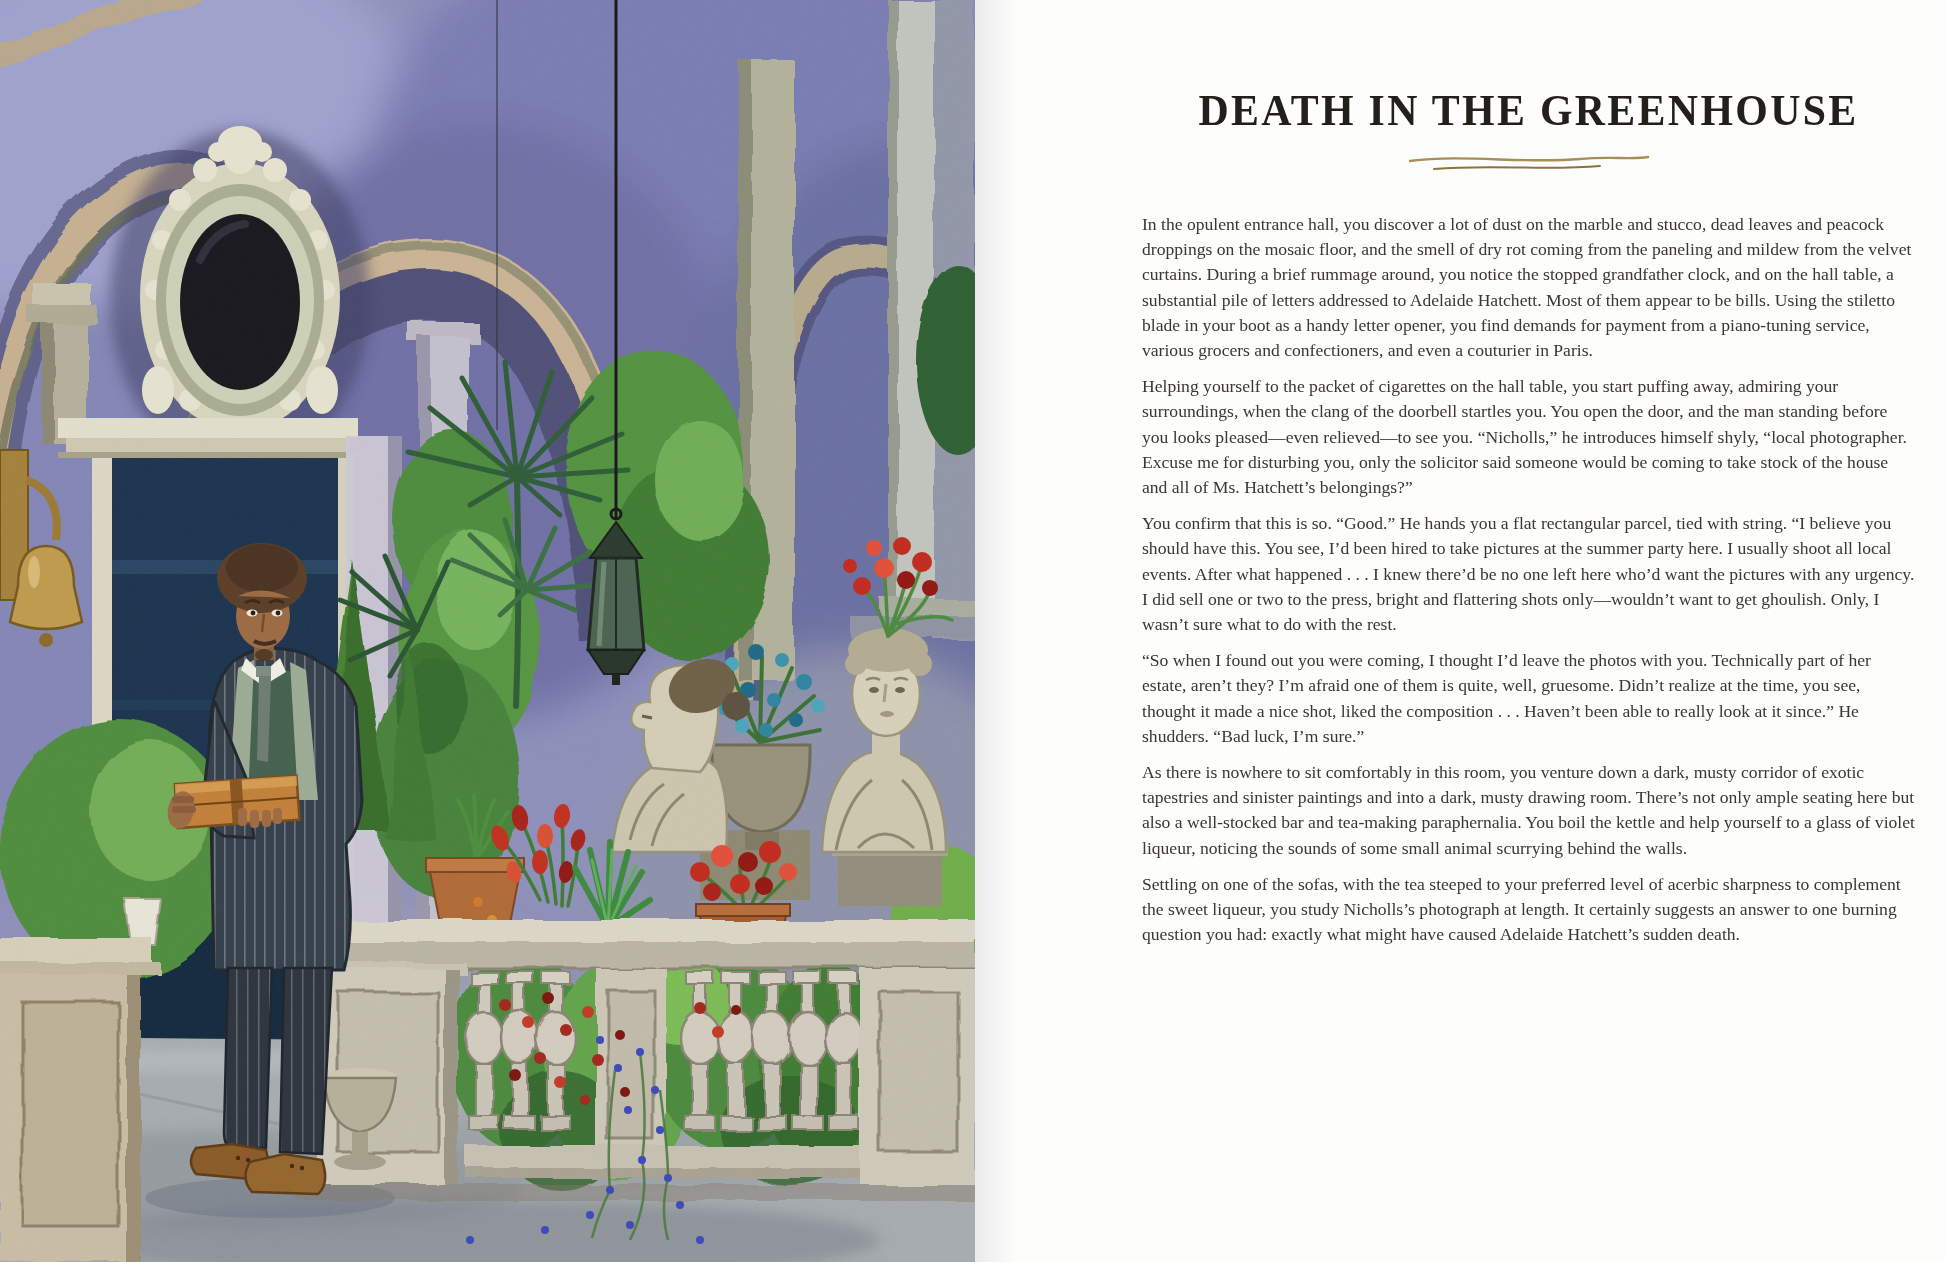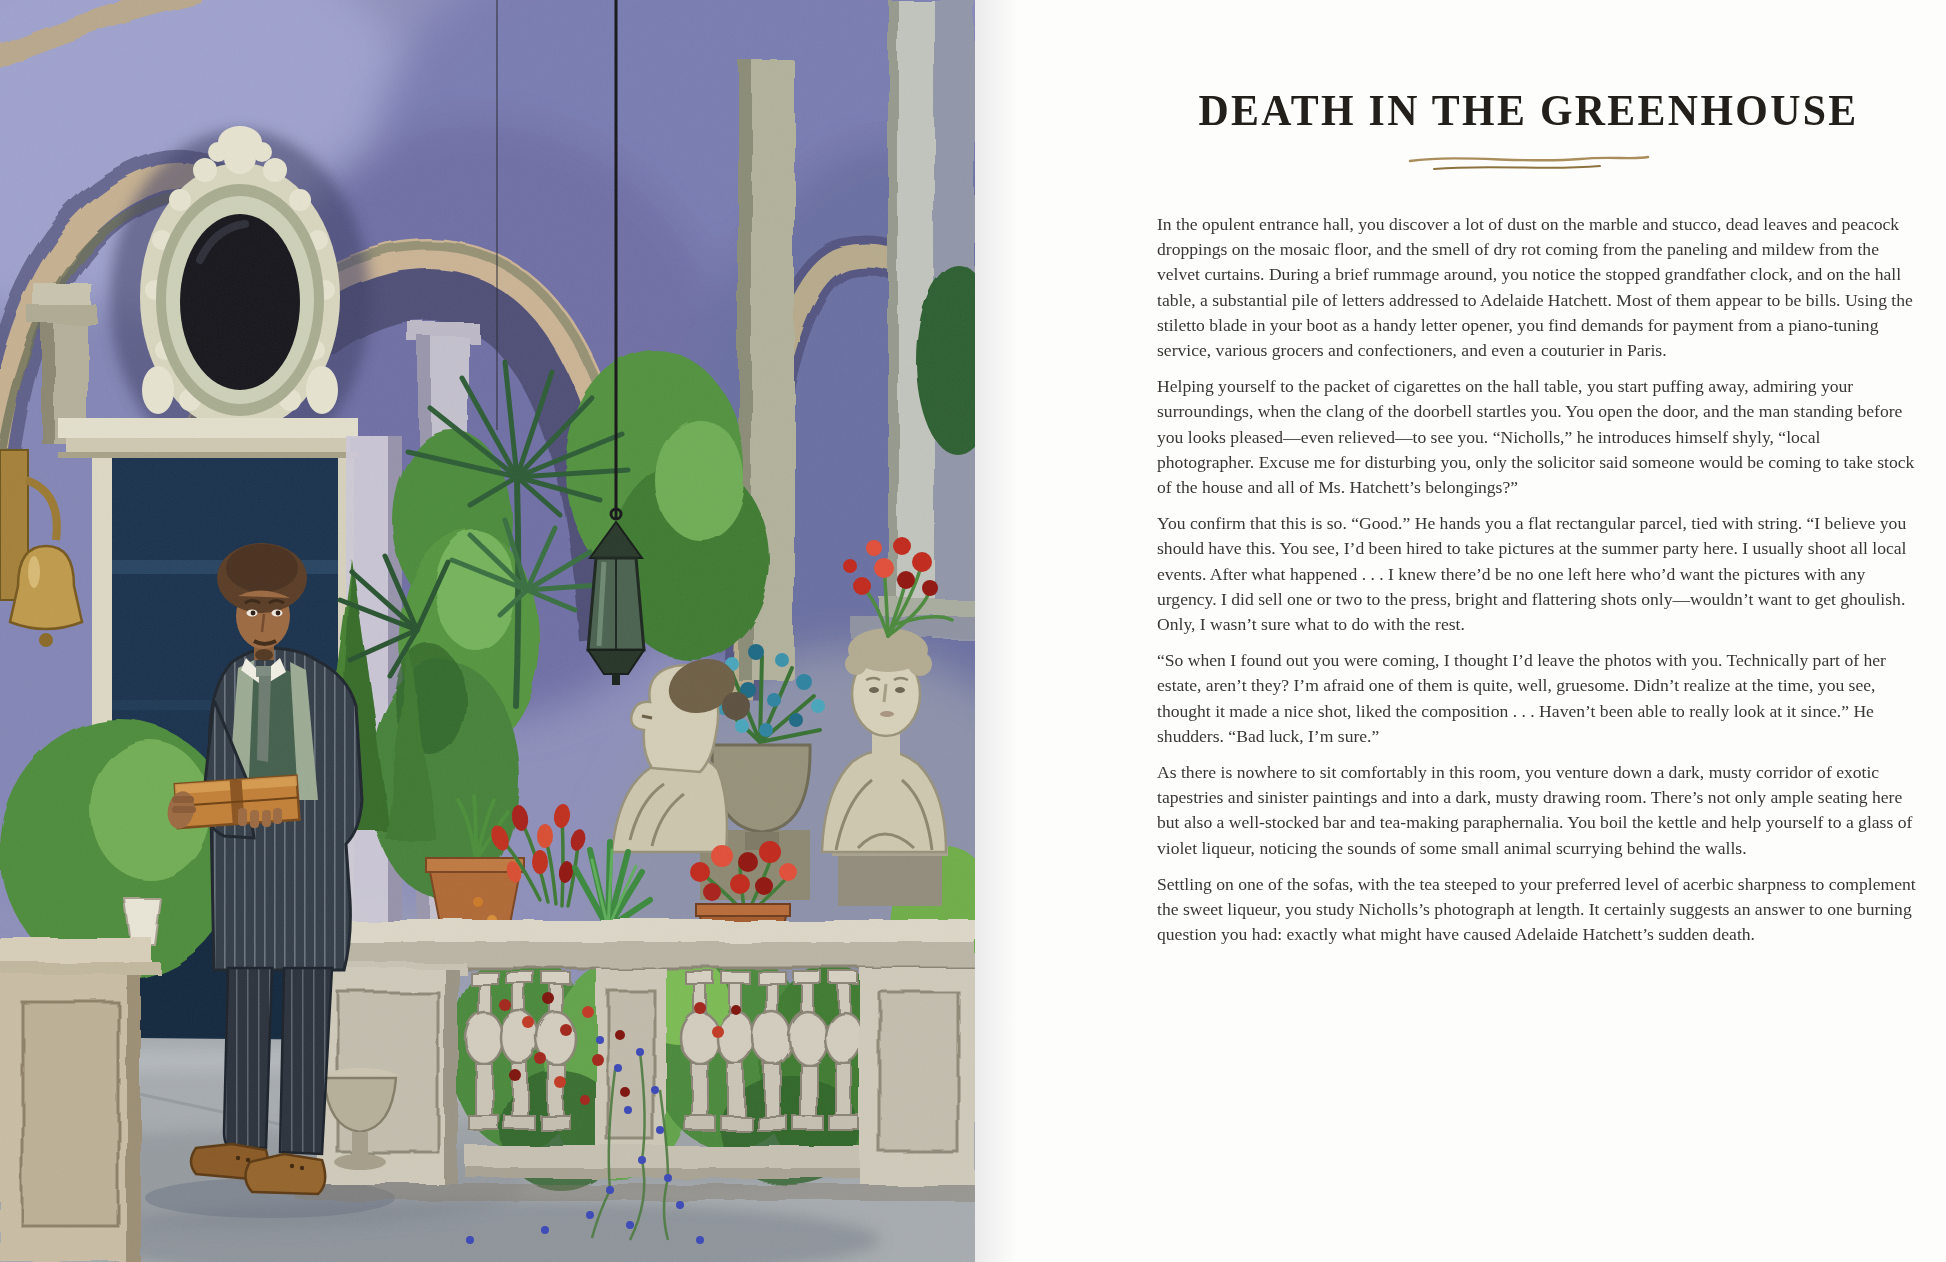--- a/index.html
+++ b/index.html
@@ -8,21 +8,21 @@
   .illustration{position:absolute;left:0;top:0;width:975px;height:1262px;margin:0;}
   .illustration svg{display:block;width:975px;height:1262px;}
   .page{position:absolute;left:975px;top:0;width:1119px;height:1262px;
         background:linear-gradient(to right, rgba(73,75,106,0.10), rgba(255,255,255,0) 42px), #fdfdfb;}
   .page-inner{padding:84px 178px 0 166px;}
   .title{margin:0;text-align:center;font-size:45px;font-weight:700;letter-spacing:2.5px;
          color:#23201b;white-space:nowrap;transform:scaleX(.93);transform-origin:50% 50%;
          font-family:"Liberation Serif",serif;}
   .flourish{display:block;margin:16px auto 0;}
   .body{margin-top:36px;color:#3a3733;font-size:17.6px;line-height:25.2px;text-align:left;}
-  .body p{margin:0 0 11px 16px;}
+  .body p{margin:0 0 11px 1px;}
   .folio{position:absolute;right:52px;bottom:26px;text-align:center;color:#35322c;}
   .folio .dagger{font-size:19px;line-height:1;}
   .folio .num{font-size:16.5px;letter-spacing:1px;}
 </style>
 </head>
 <body>
 
 <div class="spread">
 
   <figure class="illustration" aria-label="Watercolor courtyard: a man in a navy pinstripe suit holding a string-tied brown parcel stands before a dark blue door beneath stone arches; an ornate oval mirror hangs above the door, a green lantern hangs from a long cord, palm fronds and topiary fill the center, classical stone busts and pots of red flowers line a stone balustrade, and small red and blue flowers grow beside the gray stone floor.">

